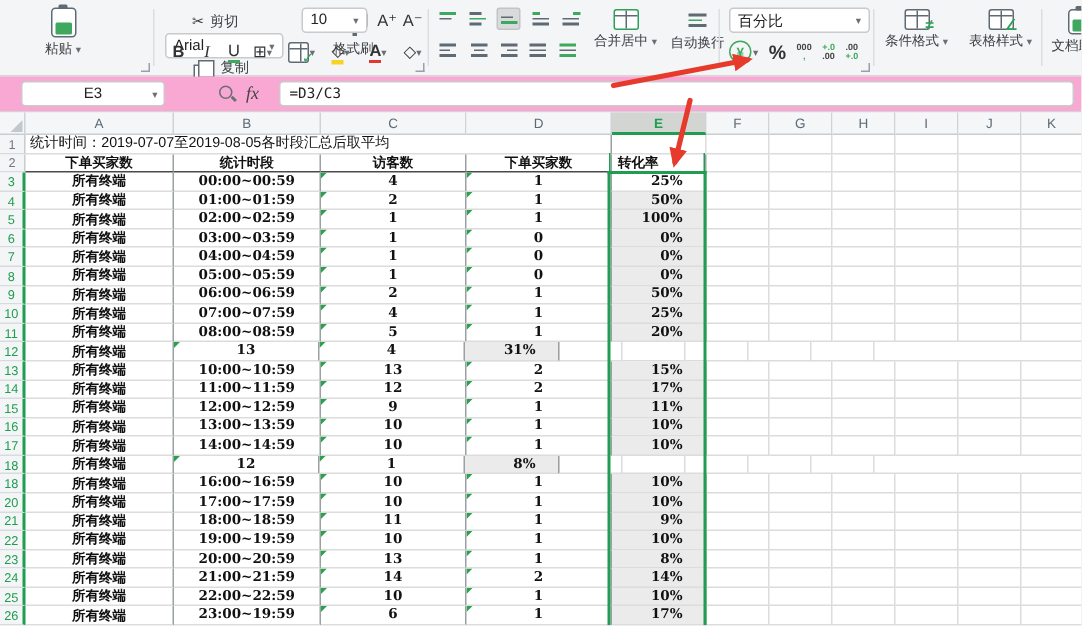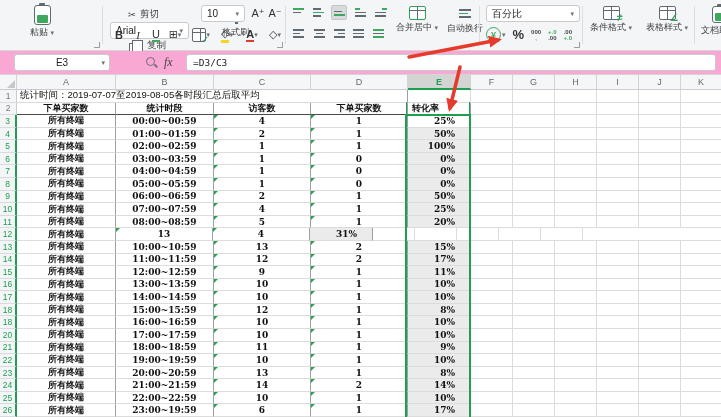--- a/index.html
+++ b/index.html
@@ -572,21 +572,20 @@
           <div class="c wS"></div>
           <div class="c wS"></div>
           <div class="c wS"></div>
           <div class="c wS"></div>
           <div class="c wK"></div>
         </div>
       
         <div class="grow data">
           <div class="rh sel">18</div>
           <div class="c wA tbl">所有终端</div>
-          <div class="c wB tbl">15:00~15:59</div>
           <div class="c wC tbl tri">12</div>
           <div class="c wD tbl tri">1</div>
           <div class="c wE tbl cE fillgray">8%</div>
           <div class="c wS"></div>
           <div class="c wS"></div>
           <div class="c wS"></div>
           <div class="c wS"></div>
           <div class="c wS"></div>
           <div class="c wK"></div>
         </div>

